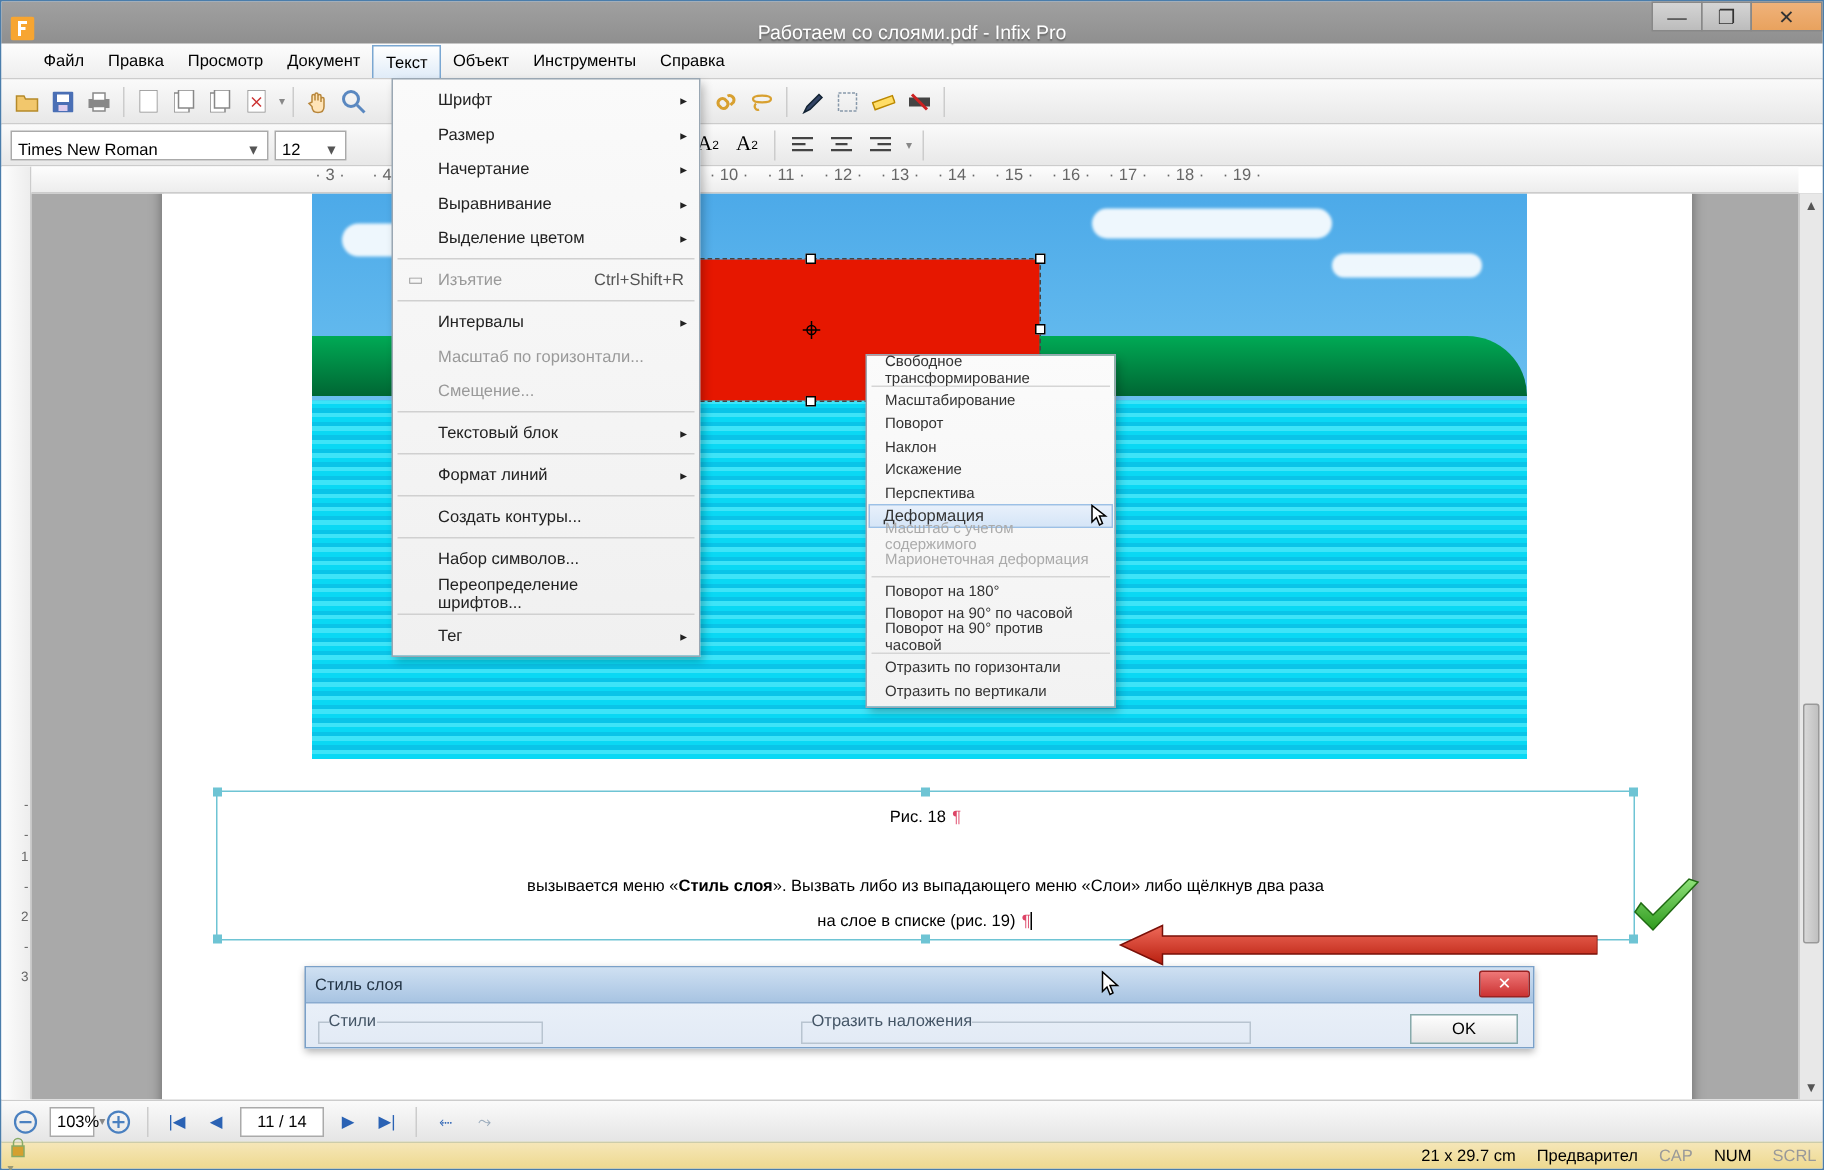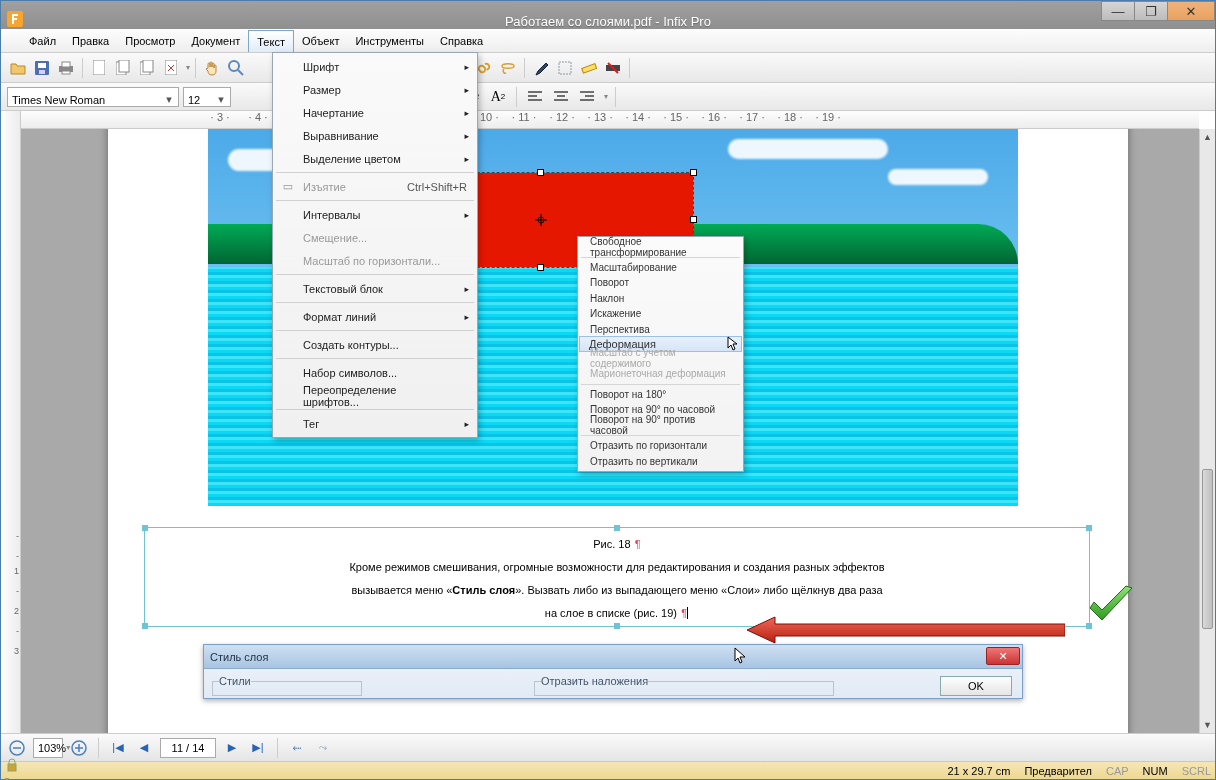--- a/index.html
+++ b/index.html
@@ -22,21 +22,21 @@
 .combo .arrow{position:absolute;right:2px;width:14px;text-align:center;color:#555}
 .workspace{flex:1;display:flex;position:relative;overflow:hidden;background:#fff}
 .vruler{width:20px;background:linear-gradient(90deg,#fdfdfd,#ededed);border-right:1px solid #ccc;position:relative}
 .hruler{height:18px;background:linear-gradient(#fdfdfd,#ededed);border-bottom:1px solid #ccc;position:absolute;top:0;left:20px;right:16px;z-index:1;font-size:9px;color:#666;overflow:hidden;white-space:nowrap;padding-left:180px}
 .canvas{flex:1;background:#a9a9a9;position:relative;margin-top:18px;overflow:hidden}
 .pagewrap{position:absolute;left:22px;top:-10px;right:22px;bottom:0}
 .page{background:#fff;box-shadow:0 2px 8px rgba(0,0,0,.4);width:1020px;height:720px;margin:0 auto;position:relative}
 .vscroll{width:16px;background:#e8e8e8;border-left:1px solid #ccc;position:absolute;right:0;top:18px;bottom:0}
 .vscroll .thumb{position:absolute;left:2px;right:2px;top:340px;height:160px;background:linear-gradient(90deg,#d8d8d8,#c0c0c0);border:1px solid #999;border-radius:2px}
 .vscroll .arr{position:absolute;left:0;right:0;height:16px;text-align:center;font-size:9px;color:#555;line-height:16px}
-.dropdown{position:absolute;left:272px;top:52px;width:206px;background:linear-gradient(#fafafa,#f0f0f0);border:1px solid #9aa7b3;box-shadow:2px 3px 6px rgba(0,0,0,.25);padding:2px;z-index:50}
+.dropdown{position:absolute;left:261px;top:52px;width:206px;background:linear-gradient(#fafafa,#f0f0f0);border:1px solid #9aa7b3;box-shadow:2px 3px 6px rgba(0,0,0,.25);padding:2px;z-index:50}
 .drow{height:23px;display:flex;align-items:center;padding:0 20px 0 28px;position:relative;color:#222}
 .drow.disabled{color:#999}
 .drow .sub{position:absolute;right:6px;font-size:9px}
 .drow .sc{position:absolute;right:8px;color:#555}
 .dsep{height:1px;background:#d0d0d0;margin:2px 1px}
 .dicon{position:absolute;left:4px;width:18px;text-align:center}
 .context{position:absolute;left:577px;top:236px;width:167px;background:linear-gradient(#fbfbfb,#f2f2f2);border:1px solid #9aa7b3;box-shadow:2px 3px 6px rgba(0,0,0,.25);padding:2px;z-index:60}
 .crow{height:15.5px;display:flex;align-items:center;padding:0 8px 0 10px;font-size:10px;color:#333}
 .crow.disabled{color:#aaa}
 .crow.hover{background:linear-gradient(#e8f0fb,#d5e5f7);border:1px solid #9cc0e6;margin:-1px;padding:0 7px 0 9px}
@@ -270,21 +270,21 @@
 
           <div class="txtframe">
             <div class="hh" style="left:-3px;top:-3px"></div>
               <div class="hh" style="right:-3px;top:-3px"></div>
             <div class="hh" style="left:-3px;bottom:-3px"></div>
               <div class="hh" style="right:-3px;bottom:-3px"></div>
             <div class="hh" style="left:50%;top:-3px;margin-left:-3px"></div>
               <div class="hh" style="left:50%;bottom:-3px;margin-left:-3px"></div>
             <div class="ptxt" style="padding:4px 6px">
               <span>Рис. 18</span> <span class="pil">¶</span><br>
-              <span>Кроме режимов смешивания, огромные возможности для редактирования и создания разных эффектов</span><br>
+              <br>
               <span>вызывается меню «</span><b>Стиль слоя</b><span>». Вызвать либо из выпадающего меню «Слои» либо щёлкнув два раза</span><br>
               <span>на слое в списке (рис. 19)</span> <span class="pil">¶</span> <span style="border-left:1px solid #000;padding-left:1px"> </span>
             </div>
           </div>
 
           <div class="dlg">
             <div class="dtb">
                 <span>Стиль слоя</span>
               <div class="dx">✕</div>
             </div>
@@ -384,24 +384,24 @@
       <span class="dicon">▭</span>
       <span>Изъятие</span>
       <span class="sc">Ctrl+Shift+R</span>
     </div>
   <div class="dsep"></div>
   <div class="drow">
       <span>Интервалы</span>
       <span class="sub">▸</span>
     </div>
   <div class="drow disabled">
+      <span>Масштаб по горизонтали...</span>
+    </div>
+  <div class="drow disabled">
       <span>Смещение...</span>
-    </div>
-  <div class="drow disabled">
-      <span>Масштаб по горизонтали...</span>
     </div>
   <div class="dsep"></div>
   <div class="drow">
       <span>Текстовый блок</span>
       <span class="sub">▸</span>
     </div>
   <div class="dsep"></div>
   <div class="drow">
       <span>Формат линий</span>
       <span class="sub">▸</span>

